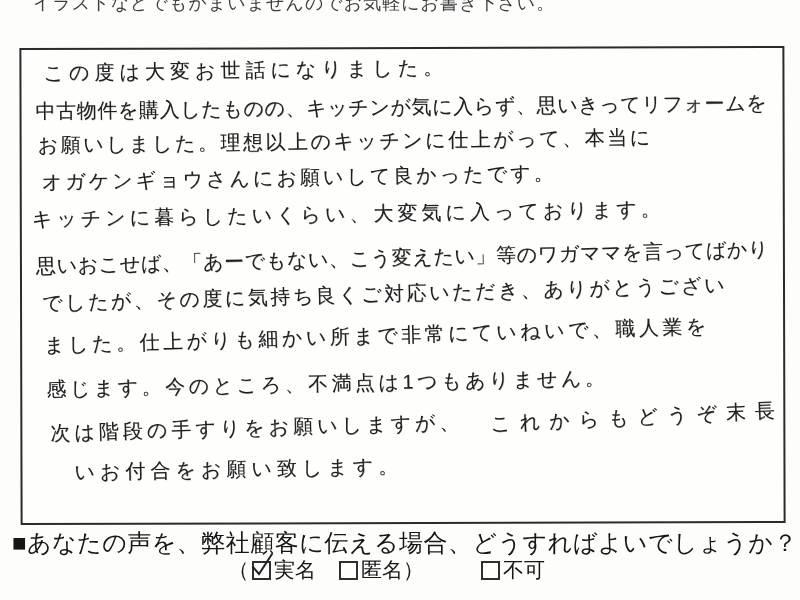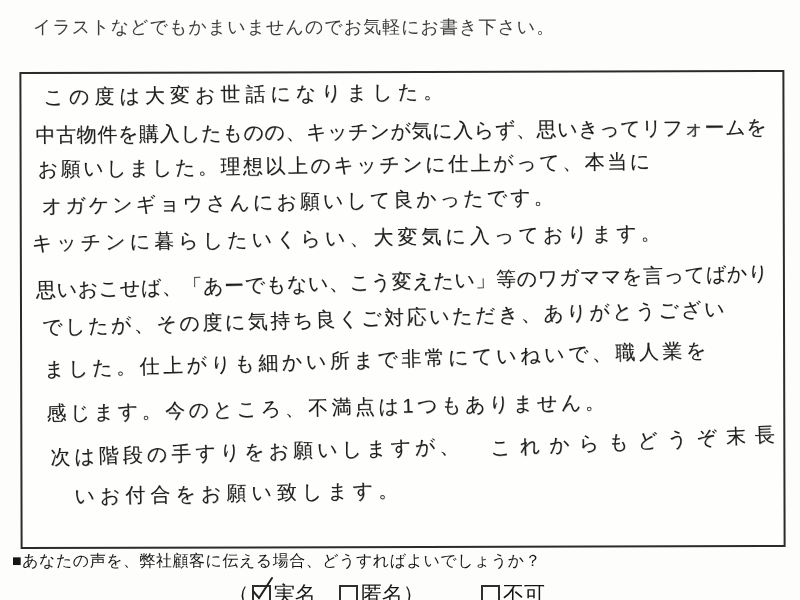--- a/index.html
+++ b/index.html
@@ -8,21 +8,20 @@
     width: 800px;
     height: 600px;
     overflow: hidden;
     background: #fdfdfc;
     font-family: "Liberation Sans", "DejaVu Sans", sans-serif;
   }
   .page {
     position: relative;
     width: 800px;
     height: 424px;
-    margin-top: 24px;
   }
 
   
   .top-note {
     position: absolute;
     left: 33px;
     top: -9px;
     font-size: 18px;
     letter-spacing: 1px;
     color: #3d3d3d;
@@ -62,21 +61,21 @@
   .hw-line:nth-of-type(9)  { left: 24px;  top: 326px; transform: rotate(-1deg);   letter-spacing: 3.5px; }
   .hw-line:nth-of-type(10) { left: 28px;  top: 370px; transform: rotate(-1.4deg); letter-spacing: 4px; }
   .hw-line:nth-of-type(11) { left: 468px; top: 362px; transform: rotate(-2.6deg); letter-spacing: 9px; }
   .hw-line:nth-of-type(12) { left: 52px;  top: 409px; transform: rotate(-0.9deg); letter-spacing: 5px; }
 
   
   .footer-question {
     position: absolute;
     left: 12px;
     top: 527px;
-    font-size: 16px;
+    font-size: 24px;
     letter-spacing: 0.5px;
     color: #161616;
     white-space: nowrap;
   }
   .footer-options {
     position: absolute;
     left: 228px;
     top: 556px;
     display: flex;
     align-items: center;

